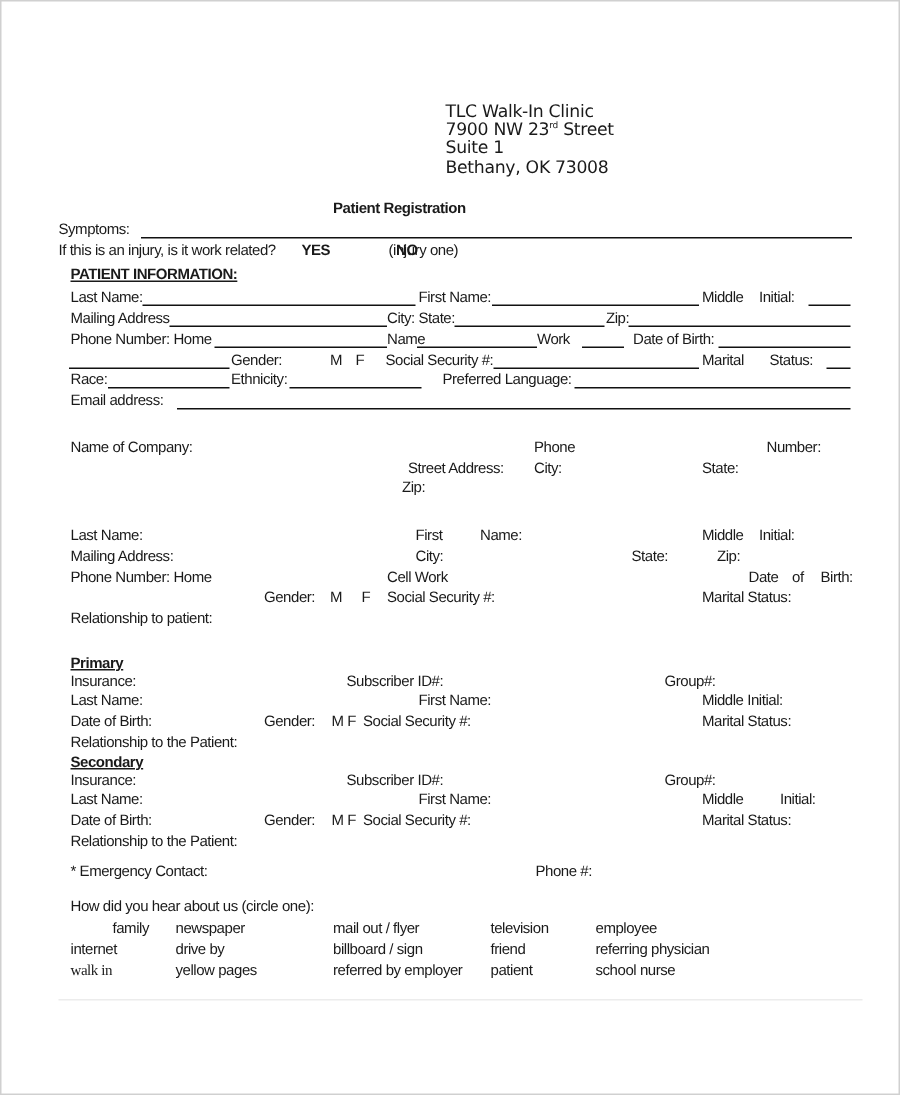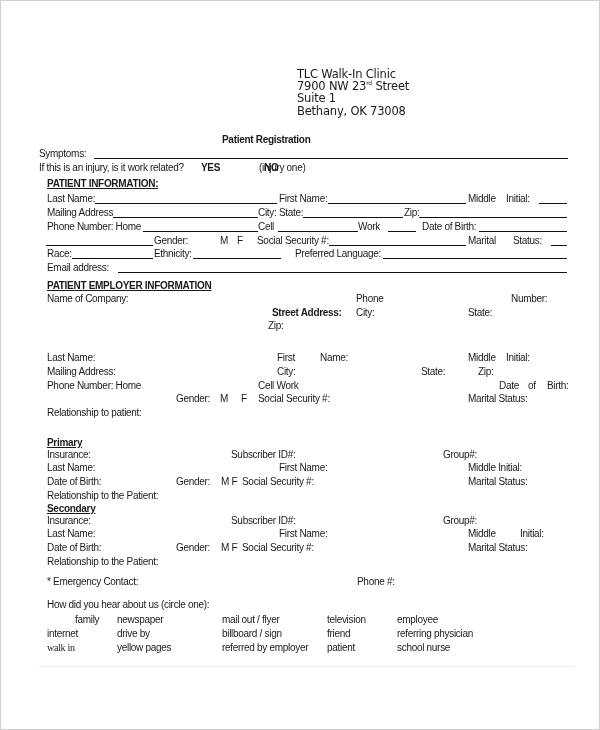--- a/index.html
+++ b/index.html
@@ -46,21 +46,21 @@
 
   <div class="t" style="left:46px;top:206px;">Mailing Address</div>
   <div class="ln" style="left:112px;top:216px;width:145px;"></div>
   <div class="t" style="left:257px;top:206px;">City: State:</div>
   <div class="ln" style="left:302px;top:216px;width:100px;"></div>
   <div class="t" style="left:403px;top:206px;">Zip:</div>
   <div class="ln" style="left:418px;top:216px;width:148px;"></div>
 
   <div class="t" style="left:46px;top:220px;">Phone Number: Home</div>
   <div class="ln" style="left:142px;top:230px;width:115px;"></div>
-  <div class="t" style="left:257px;top:220px;">Cell</div>
+  <div class="t" style="left:257px;top:220px;">Name</div>
   <div class="ln" style="left:277px;top:230px;width:80px;"></div>
   <div class="t" style="left:357px;top:220px;">Work</div>
   <div class="ln" style="left:387px;top:230px;width:28px;"></div>
   <div class="t" style="left:421px;top:220px;">Date of Birth:</div>
   <div class="ln" style="left:478px;top:230px;width:88px;"></div>
 
   <div class="ln" style="left:45px;top:244px;width:107px;"></div>
   <div class="t" style="left:153px;top:234px;">Gender:</div>
   <div class="t" style="left:219px;top:234px;">M</div>
   <div class="t" style="left:236px;top:234px;">F</div>
@@ -73,25 +73,24 @@
   <div class="t" style="left:46px;top:247px;">Race:</div>
   <div class="ln" style="left:71px;top:257px;width:81px;"></div>
   <div class="t" style="left:153px;top:247px;">Ethnicity:</div>
   <div class="ln" style="left:192px;top:257px;width:88px;"></div>
   <div class="t" style="left:294px;top:247px;">Preferred Language:</div>
   <div class="ln" style="left:382px;top:257px;width:184px;"></div>
 
   <div class="t" style="left:46px;top:261px;">Email address:</div>
   <div class="ln" style="left:117px;top:271px;width:449px;"></div>
 
-  <div class="t b u" style="left:46px;top:279px;">PATIENT EMPLOYER INFORMATION</div>
   <div class="t" style="left:46px;top:292px;">Name of Company:</div>
   <div class="t" style="left:355px;top:292px;">Phone</div>
   <div class="t" style="left:510px;top:292px;">Number:</div>
-  <div class="t" style="left:271px;top:306px;font-weight:bold;">Street Address:</div>
+  <div class="t" style="left:271px;top:306px;">Street Address:</div>
   <div class="t" style="left:355px;top:306px;">City:</div>
   <div class="t" style="left:467px;top:306px;">State:</div>
   <div class="t" style="left:267px;top:319px;">Zip:</div>
 
   <div class="t" style="left:46px;top:351px;">Last Name:</div>
   <div class="t" style="left:276px;top:351px;">First</div>
   <div class="t" style="left:319px;top:351px;">Name:</div>
   <div class="t" style="left:467px;top:351px;">Middle</div>
   <div class="t" style="left:505px;top:351px;">Initial:</div>
 

